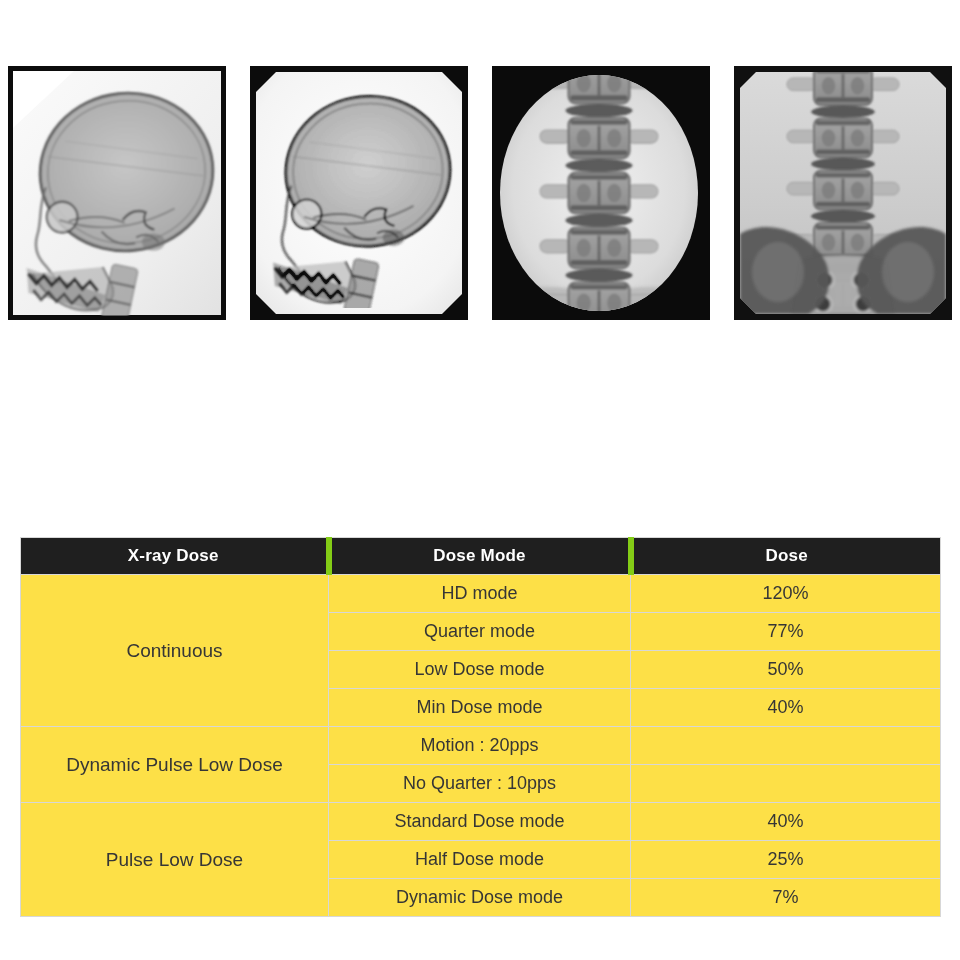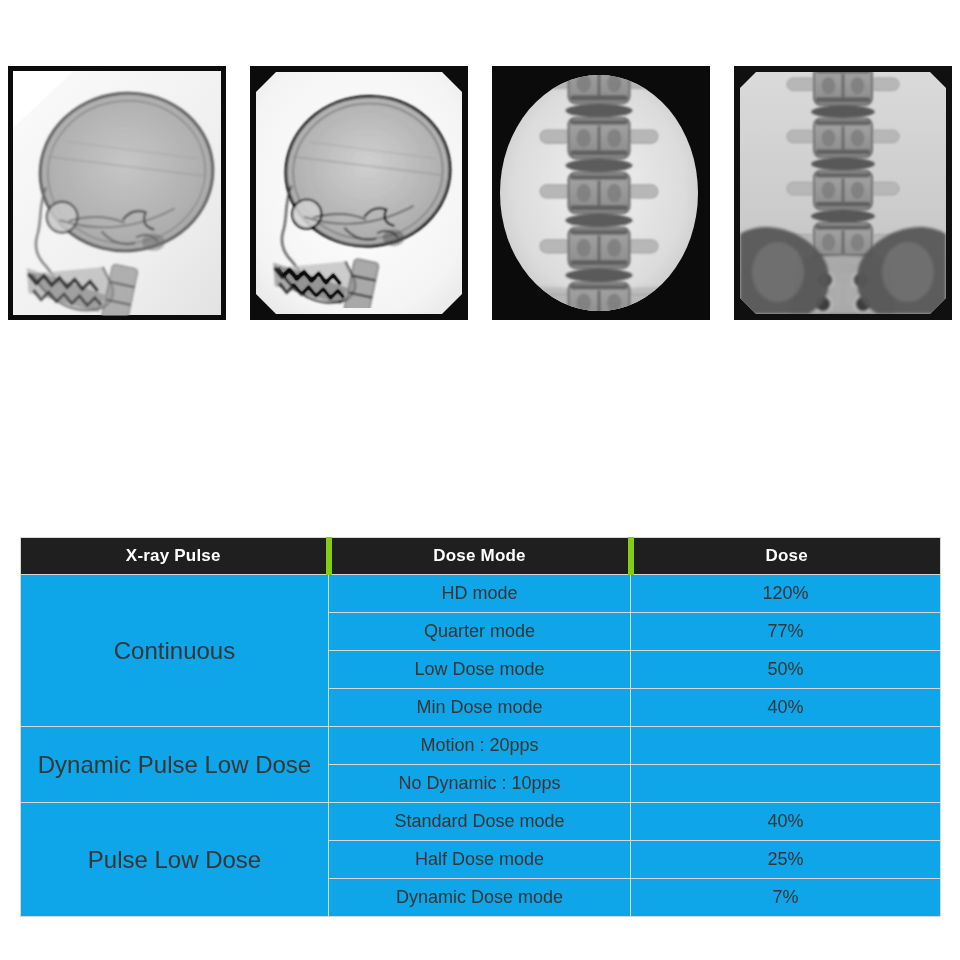--- a/index.html
+++ b/index.html
@@ -23,23 +23,23 @@
     background:var(--header-bg,#1f1f1f);
     color:var(--header-text,#ffffff);
     font-weight:bold;font-size:17px;height:34px;
     border-left:6px solid #84cc16;
     letter-spacing:.2px;
   }
   table.dose-table th:first-child{border-left:none;}
   table.dose-table td{
     border:1px solid var(--border,#d7d7d7);
     height:37px;text-align:center;vertical-align:middle;padding:0 6px;
-    background:#0ea5e9;
-  }
-  table.dose-table td.mode-cell{font-size:24px;margin-top:48px;}
+    background:#fde047;
+  }
+  table.dose-table td.mode-cell{font-size:19px;margin-top:48px;}
 </style>
 </head>
 <body>
 
 <svg class="defs-holder" aria-hidden="true">
   <defs>
     <radialGradient id="gSkull" cx="50%" cy="45%" r="65%">
       <stop offset="0%" stop-color="#c6c6c6"></stop>
         <stop offset="75%" stop-color="#adadad"></stop>
         <stop offset="100%" stop-color="#9e9e9e"></stop>
@@ -239,21 +239,21 @@
 </div>
 
 <table class="dose-table">
   <colgroup>
     <col style="width:308px">
       <col style="width:302px">
       <col style="width:310px">
   </colgroup>
   <thead>
     <tr>
-      <th>X-ray Pulse</th>
+      <th>X-ray Dose</th>
       <th>Dose Mode</th>
       <th>Dose</th>
     </tr>
   </thead>
   <tbody>
       <tr>
         <td rowspan="4" class="mode-cell">Continuous</td>
         <td>HD mode</td>
         <td>120%</td>
       </tr>
@@ -268,21 +268,21 @@
       <tr>
         <td>Min Dose mode</td>
         <td>40%</td>
       </tr>
       <tr>
         <td rowspan="2" class="mode-cell">Dynamic Pulse Low Dose</td>
         <td>Motion : 20pps</td>
         <td></td>
       </tr>
       <tr>
-        <td>No Dynamic : 10pps</td>
+        <td>No Quarter : 10pps</td>
         <td></td>
       </tr>
       <tr>
         <td rowspan="3" class="mode-cell">Pulse Low Dose</td>
         <td>Standard Dose mode</td>
         <td>40%</td>
       </tr>
       <tr>
         <td>Half Dose mode</td>
         <td>25%</td>

